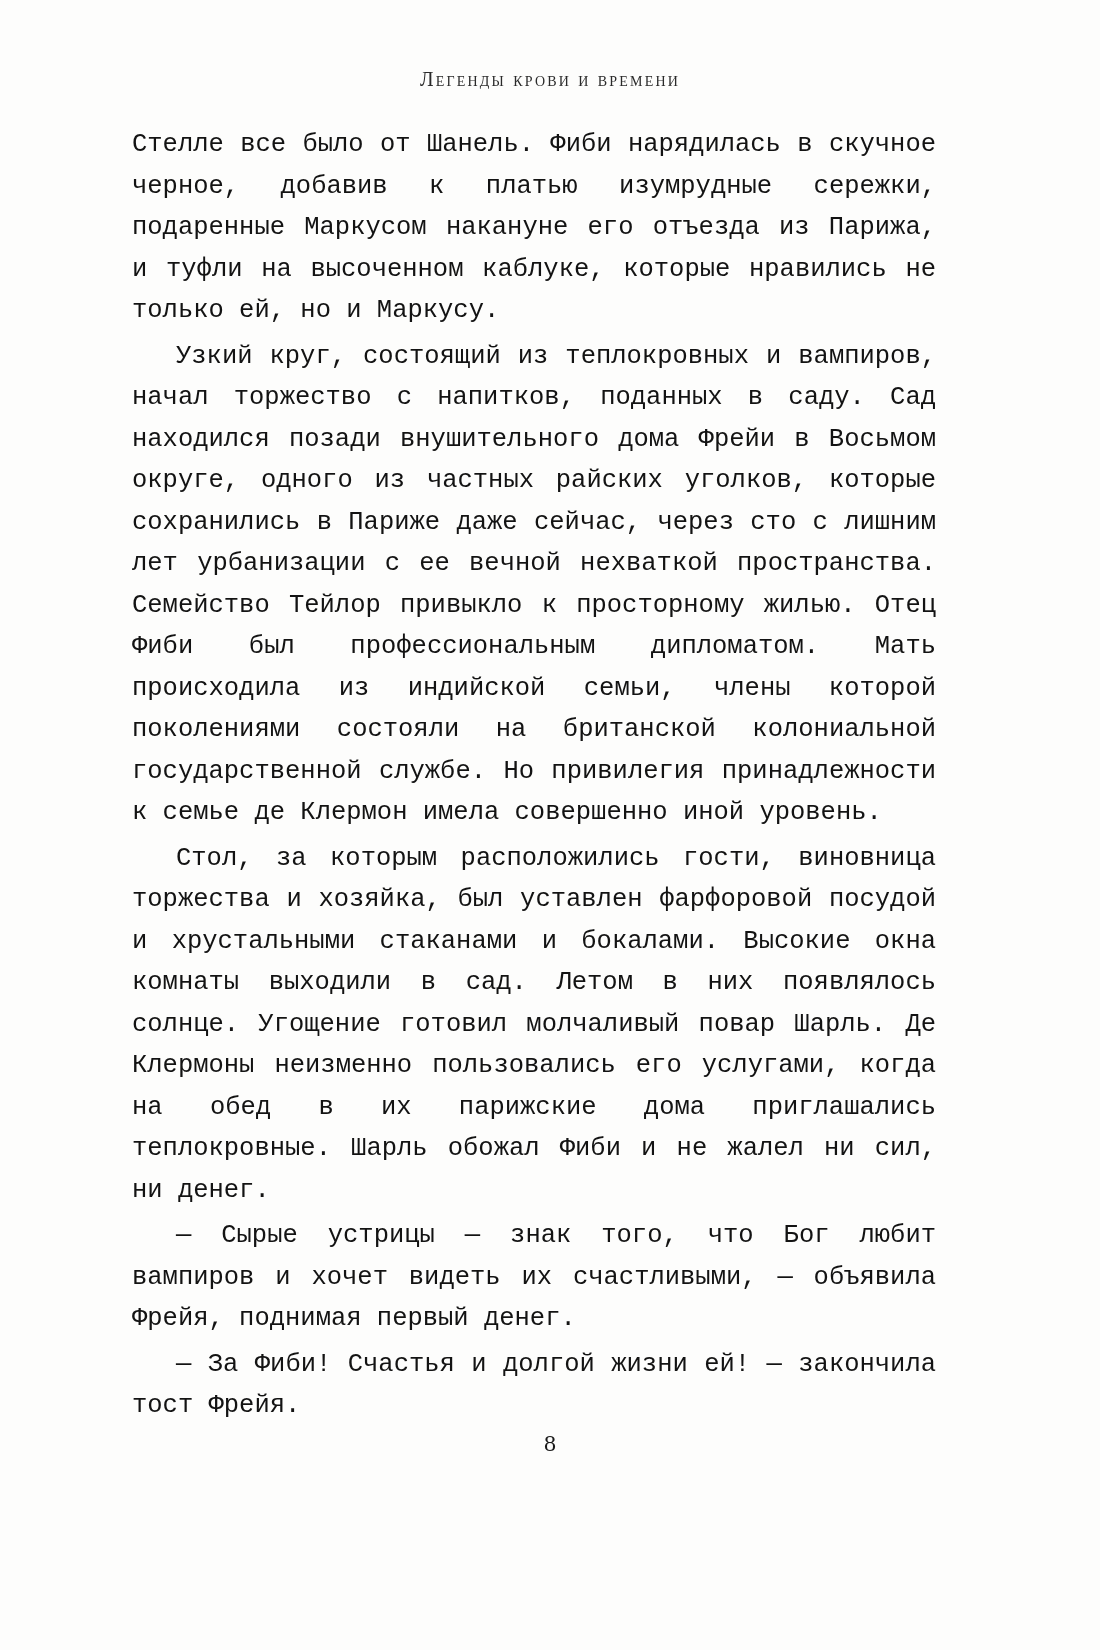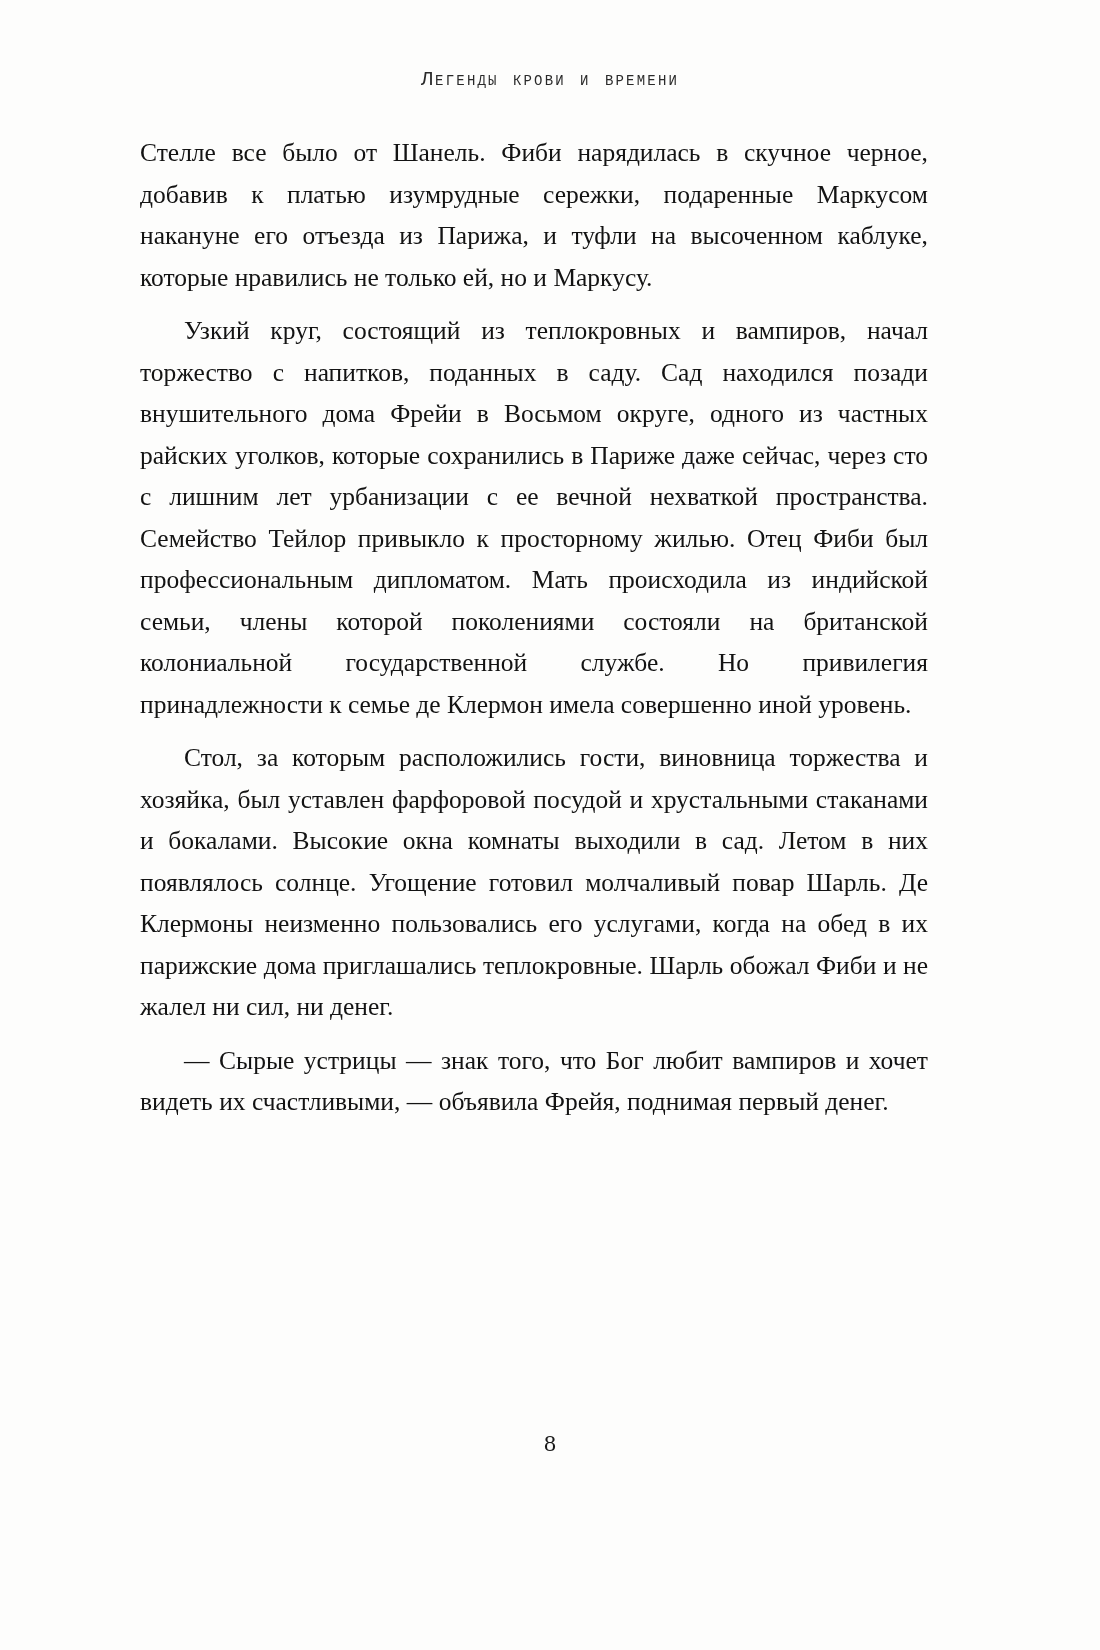--- a/index.html
+++ b/index.html
@@ -27,40 +27,41 @@
     position: absolute;
     top: 68px;
     left: 0;
     width: 1100px;
     text-align: center;
     font-size: 20px;
     letter-spacing: 2.2px;
     font-variant: small-caps;
     text-transform: lowercase;
     color: #2a2a2a;
-    font-family: Liberation Mono, monospace;
+    font-family: Liberation Serif, serif;
   }
   .running-head::first-letter {
     text-transform: uppercase;
   }
   .textblock {
     position: absolute;
     left: 128px;
     top: 120px;
     width: 812px;
     font-size: 25.5px;
     line-height: 41.5px;
     text-align: justify;
     text-justify: inter-word;
     color: #131313;
     hyphens: manual;
   }
   .textblock p {
-    margin: 12px;
+    margin: 4px;
     text-indent: 44px;
+    font-family: Liberation Mono, monospace;
   }
   .textblock p.noindent {
     text-indent: 0;
   }
   .folio {
     position: absolute;
     left: 0;
     top: 1430px;
     width: 1100px;
     text-align: center;
@@ -73,17 +74,18 @@
 
 <div class="page">
 
   <div class="running-head">Легенды крови и времени</div>
 
   <div class="textblock">
     <p class="noindent">Стелле все было от Шанель. Фиби нарядилась в скучное черное, добавив к платью изумрудные сережки, подаренные Маркусом накануне его отъезда из Парижа, и туфли на высоченном каблуке, которые нравились не только ей, но и Маркусу.</p>
     <p>Узкий круг, состоящий из теплокровных и вампиров, начал торжество с напитков, поданных в саду. Сад находился позади внушительного дома Фрейи в Восьмом округе, одного из частных райских уголков, которые сохранились в Париже даже сейчас, через сто с лишним лет урбанизации с ее вечной нехваткой пространства. Семейство Тейлор привыкло к просторному жилью. Отец Фиби был профессиональным дипломатом. Мать происходила из индийской семьи, члены которой поколениями состояли на британской колониальной государственной службе. Но привилегия принадлежности к семье де Клермон имела совершенно иной уровень.</p>
     <p>Стол, за которым расположились гости, виновница торжества и хозяйка, был уставлен фарфоровой посудой и хрустальными стаканами и бокалами. Высокие окна комнаты выходили в сад. Летом в них появлялось солнце. Угощение готовил молчаливый повар Шарль. Де Клермоны неизменно пользовались его услугами, когда на обед в их парижские дома приглашались теплокровные. Шарль обожал Фиби и не жалел ни сил, ни денег.</p>
     <p>— Сырые устрицы — знак того, что Бог любит вампиров и хочет видеть их счастливыми, — объявила Фрейя, поднимая первый денег.</p>
+    <p>— За Фиби! Счастья и долгой жизни ей! — закончила тост Фрейя.</p>
   </div>
 
   <div class="folio">8</div>
 
 </div>
 
 </body></html>

